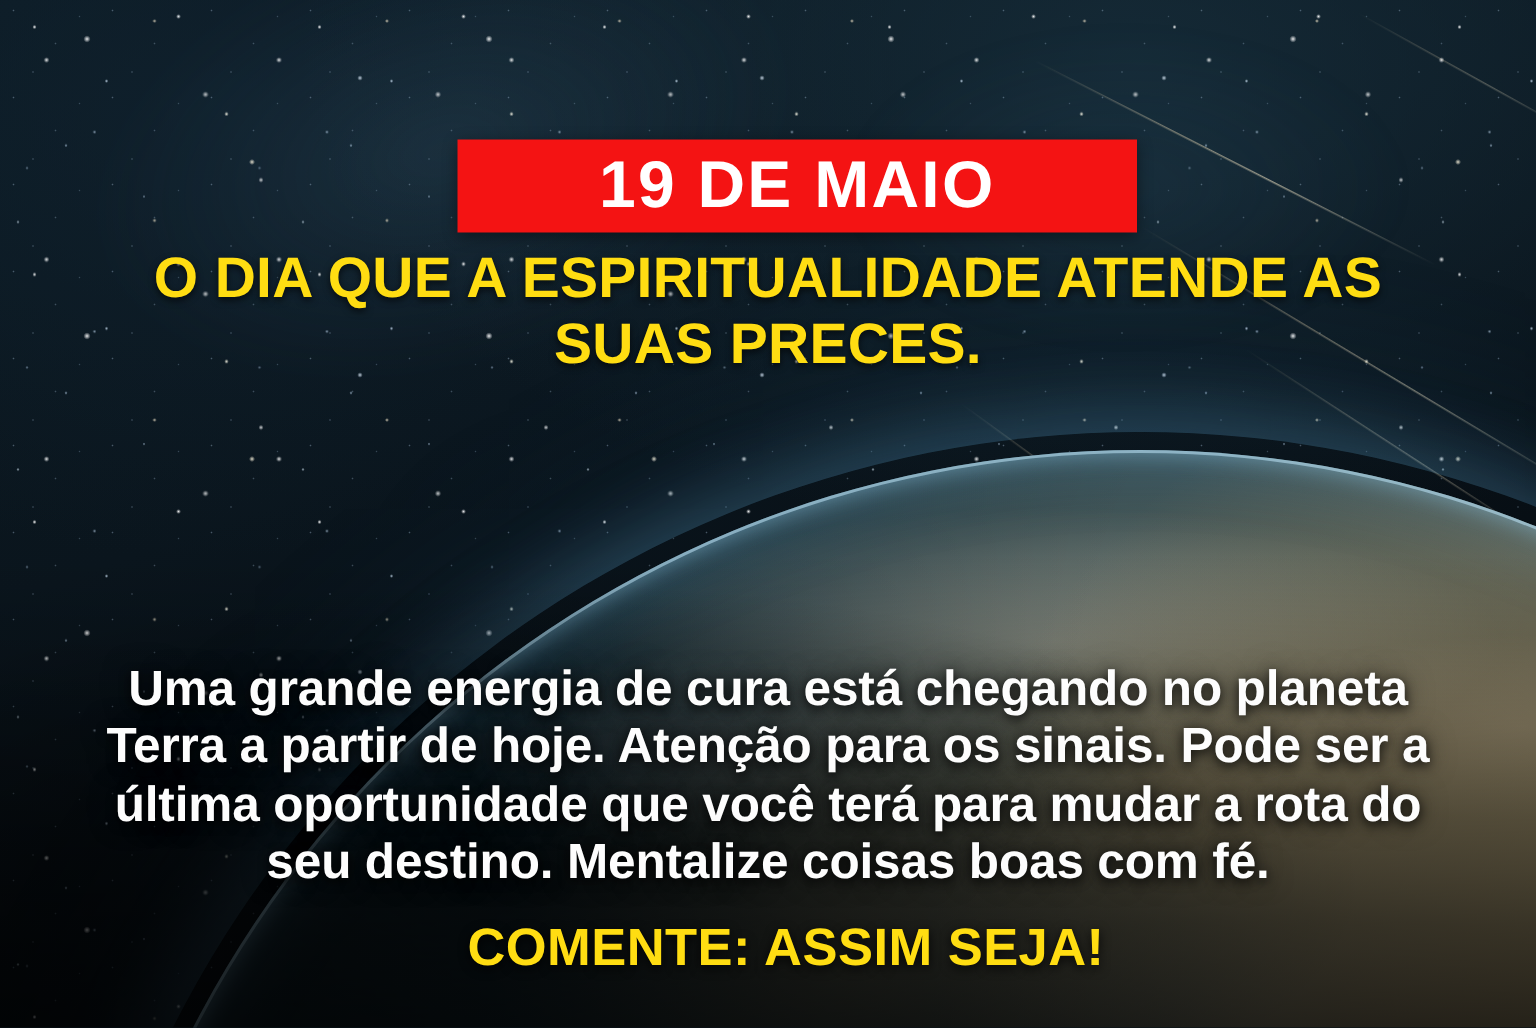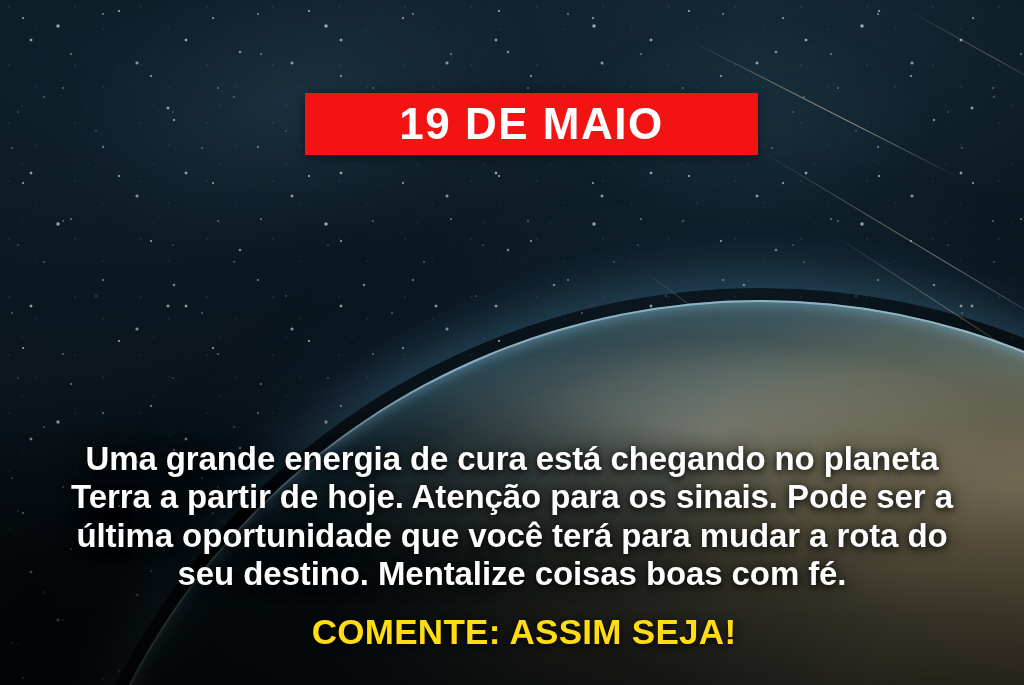--- a/index.html
+++ b/index.html
@@ -250,19 +250,20 @@
   </div>
 
   <div class="vignette"></div>
 
   <div class="content">
 
     <div class="date-banner">
       <span>19 DE MAIO</span>
     </div>
 
+    <div class="headline">O DIA QUE A ESPIRITUALIDADE ATENDE AS SUAS PRECES.</div>
 
     <div class="body-copy">Uma grande energia de cura está chegando no planeta Terra a partir de hoje. Atenção para os sinais. Pode ser a última oportunidade que você terá para mudar a rota do seu destino. Mentalize coisas boas com fé.</div>
 
     <div class="cta">COMENTE: ASSIM SEJA!</div>
 
   </div>
 </div>
 
 </body></html>

